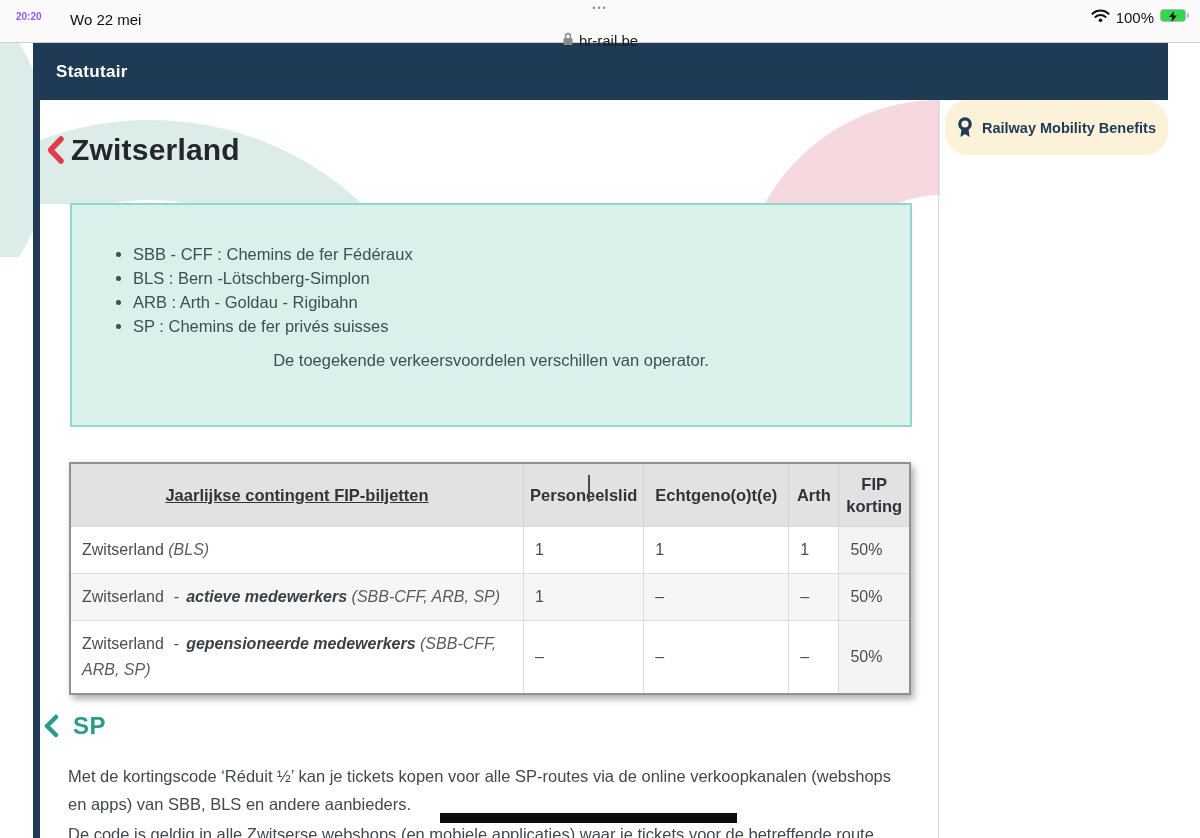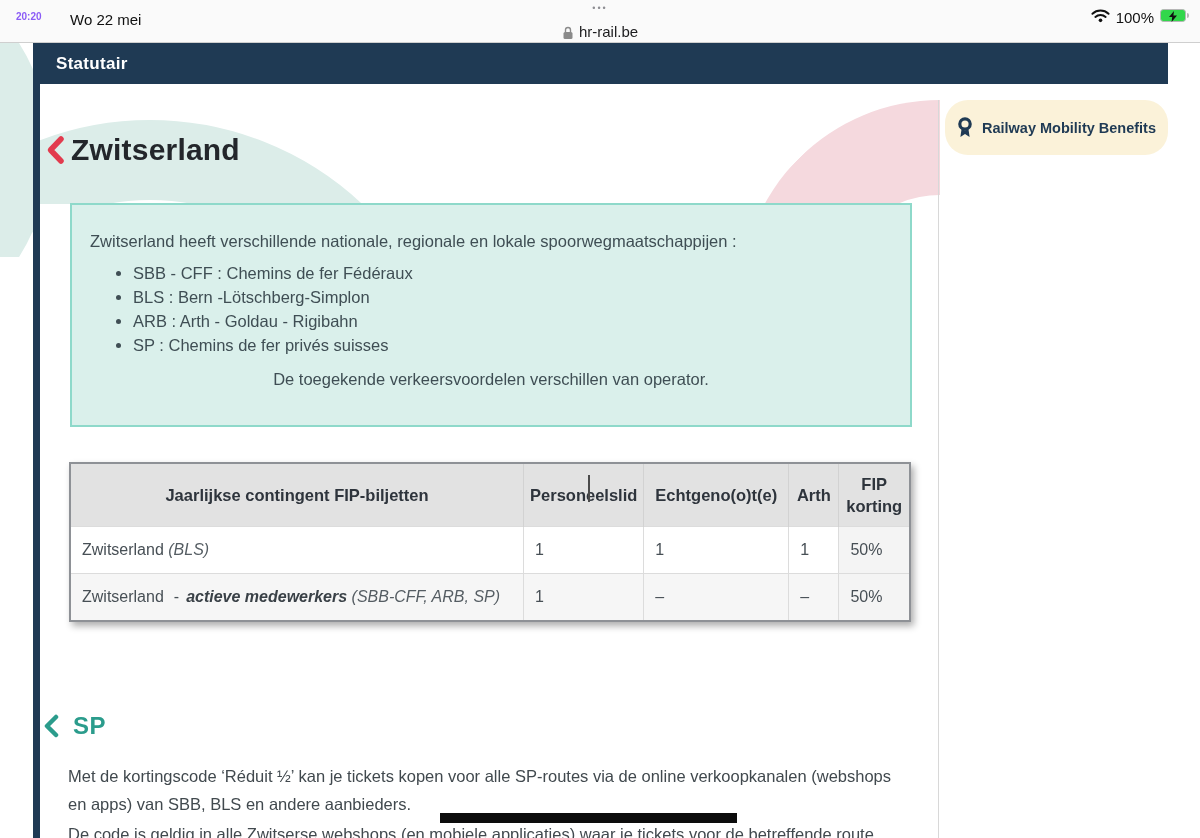--- a/index.html
+++ b/index.html
@@ -7,31 +7,31 @@
   body { font-family:"Liberation Sans", sans-serif; position:relative; }
   #page { position:absolute; inset:0; width:1200px; height:838px; background:#fff; overflow:hidden; }
 
   
   .status-bar { position:absolute; left:0; top:0; width:1200px; height:43px;
     background:#fafafa; border-bottom:1px solid #cfcfcf; z-index:5; }
   .sb-time { position:absolute; left:16px; top:11px; font-size:10px; font-weight:700; color:#8b5cf6; }
   .sb-date { position:absolute; left:70px; top:11px; font-size:15px; color:#111; }
   .sb-center { position:absolute; left:0; right:0; top:3px; text-align:center; }
   .sb-dots { color:#8e8e93; font-size:9px; letter-spacing:2px; line-height:10px; }
-  .sb-url-row { display:inline-flex; align-items:flex-end; gap:5px; margin-top:10px; }
+  .sb-url-row { display:inline-flex; align-items:flex-start; gap:5px; margin-top:19px; }
   .sb-url { font-size:15px; color:#1c1c1e; }
   .sb-right { position:absolute; right:14px; top:9px; display:flex; gap:6px; }
   .sb-batt-pct { font-size:15px; color:#111; }
   .battery { position:relative; width:26px; height:13px; border:1px solid #b6b6b6; border-radius:3.5px; background:#32d74b; }
   .battery::after { content:""; position:absolute; right:-4px; top:3px; width:2.5px; height:5px; background:#b6b6b6; border-radius:0 2px 2px 0; }
   .bolt { position:absolute; left:8px; top:1px; }
 
   
   .left-strip { position:absolute; left:33px; top:43px; width:7px; height:795px; background:#1f3a54; z-index:4; }
-  .top-nav { position:absolute; left:33px; top:43px; width:1135px; height:41px; background:#1f3a54; z-index:4;
+  .top-nav { position:absolute; left:33px; top:43px; width:1135px; height:57px; background:#1f3a54; z-index:4;
     display:flex; align-items:center; }
   .top-nav-title { color:#fff; font-size:17px; font-weight:700; letter-spacing:.3px; margin-left:23px; }
 
   
   .deco-win-left { position:absolute; left:0; top:43px; width:33px; height:214px; overflow:hidden; z-index:0; }
   .deco-ring-a { position:absolute; left:-350px; top:-93px; width:400px; height:400px;
     border:50px solid #dcede9; border-radius:50%; }
   .deco-ring-b-left { position:absolute; left:-160px; top:77px; width:620px; height:620px;
     border:80px solid #dcede9; border-radius:50%; }
   .deco-win-top { position:absolute; left:40px; top:100px; width:898px; height:104px; overflow:hidden; z-index:0; }
@@ -58,21 +58,21 @@
     background:#daf0eb; border:2px solid #8ed9ca; padding:27px 18px 0 18px; color:#3f4e54; font-size:16.5px; }
   .info-box ul { margin:13px 0 0 0; padding-left:43px; }
   .info-box li { margin-bottom:6px; line-height:18px; }
   .info-outro { margin-top:16px;text-align:center; }
 
   .fip-table-wrap { position:absolute; left:29px; top:362px; width:842px;
     border:2px solid #8e9196; box-shadow:3px 4px 7px rgba(0,0,0,.32); background:#fff; }
   table { border-collapse:collapse; width:100%; table-layout:fixed; }
   th { background:#e2e2e2; height:62px; font-size:16.5px; font-weight:700; color:#2e343c;
     text-align:center; vertical-align:middle; border-left:1px solid #d2d2d2; padding:0 6px; line-height:22px; }
-  th:first-child { border-left:none; }
+  th:first-child { border-left:none;text-decoration:underline; }
   td { font-size:16px; color:#474f55; padding:10px 11px; vertical-align:middle;
     border-top:1px solid #dcdcdc; border-left:1px solid #dcdcdc; background:#fff; line-height:26px; }
   td:first-child { border-left:none; }
   tr.striped td { background:#f6f6f6;margin-left:25px; }
   td.col-fip { background:#f4f4f4 !important; }
   .cell-dash { margin:0 7px 0 10px; }
   .cell-dash:empty { margin:0; }
   .cell-bold { font-weight:700; font-style:italic; color:#3a4147; }
   .cell-italic { font-style:italic; color:#555d63;text-align:right; }
   tr.r1 td { height:43px; } tr.r2 td { height:42px; } tr.r3 td { height:64px; }
@@ -158,21 +158,20 @@
     <div class="title-row">
       <span>
         <svg width="22" height="30" viewBox="0 0 22 30" fill="none">
           <polyline points="16,4 5.5,15 16,26" stroke="#e23b4e" stroke-width="5.5" stroke-linecap="round" stroke-linejoin="round"></polyline>
         </svg>
       </span>
       <span class="page-title">Zwitserland</span>
     </div>
 
     <div class="info-box">
-      <p>Zwitserland heeft verschillende nationale, regionale en lokale spoorwegmaatschappijen :</p>
       <ul>
         <li>SBB - CFF : Chemins de fer Fédéraux</li>
         <li>BLS : Bern -Lötschberg-Simplon</li>
         <li>ARB : Arth - Goldau - Rigibahn</li>
         <li>SP : Chemins de fer privés suisses</li>
       </ul>
       <p class="info-outro">De toegekende verkeersvoordelen verschillen van operator.</p>
     </div>
 
     <div class="fip-table-wrap">
@@ -201,20 +200,27 @@
             <td>1</td>
             <td class="col-fip">50%</td>
           </tr>
           <tr class="r2 striped">
             <td><span>Zwitserland</span><span class="cell-dash">-</span><span class="cell-bold">actieve medewerkers</span> <span class="cell-italic">(SBB-CFF, ARB, SP)</span></td>
             <td>1</td>
             <td>–</td>
             <td>–</td>
             <td class="col-fip">50%</td>
           </tr>
+          <tr class="r3">
+            <td><span>Zwitserland</span><span class="cell-dash">-</span><span class="cell-bold">gepensioneerde medewerkers</span> <span class="cell-italic">(SBB-CFF, ARB, SP)</span></td>
+            <td>–</td>
+            <td>–</td>
+            <td>–</td>
+            <td class="col-fip">50%</td>
+          </tr>
         </tbody>
       </table>
     </div>
 
     <div class="sp-row">
       <span>
         <svg width="17" height="24" viewBox="0 0 17 24" fill="none">
           <polyline points="13,3 4,12 13,21" stroke="#2b9c8c" stroke-width="4.5" stroke-linecap="round" stroke-linejoin="round"></polyline>
         </svg>
       </span>

